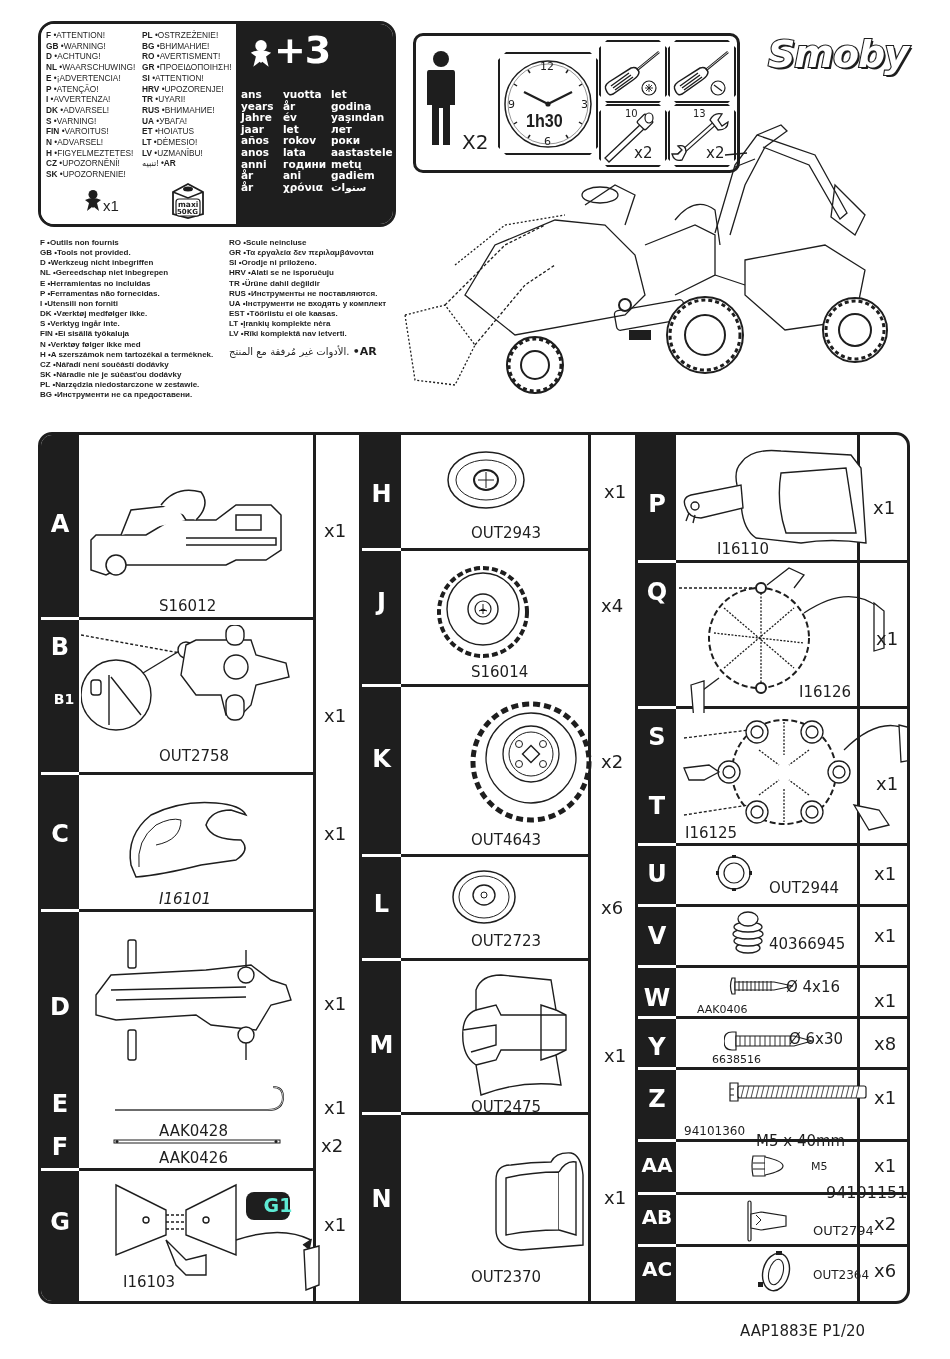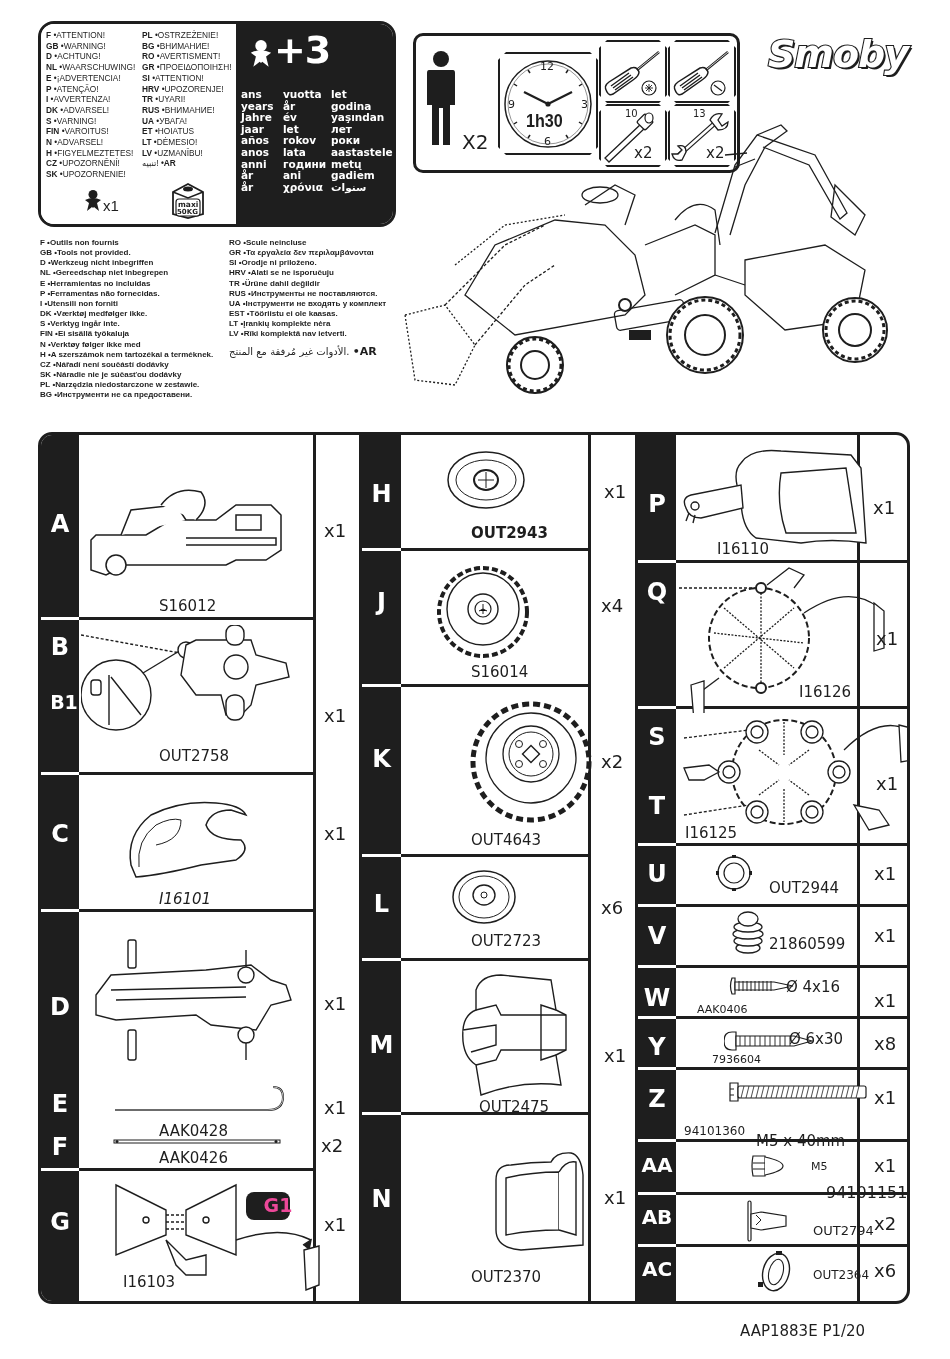--- a/index.html
+++ b/index.html
@@ -386,21 +386,21 @@
         <path d="M100 58 L190 58 L190 65 L100 65"></path>
         <rect x="150" y="35" width="25" height="15"></rect>
       </g>
     </svg>
     <span class="code" style="left:118px; top:162px;">S16012</span>
     <span class="qty" style="left:283px; top:85px;">x1</span>
   </div>
 
   <div>
     <span class="letter" style="left:0; top:198px; width:38px;">B</span>
-    <span class="letter" style="left:4px; top:256px; width:38px; font-size:19px;">B1</span>
+    <span class="letter" style="left:4px; top:256px; width:38px; font-size:14px;">B1</span>
     <svg class="abs" style="left:40px; top:190px;" width="230" height="130" viewBox="0 0 230 130">
       <g fill="#fff" stroke="#1e1e1e" stroke-width="1.4">
         <line x1="0" y1="10" x2="110" y2="30" stroke-dasharray="3 2"></line>
         <circle cx="35" cy="70" r="35"></circle>
         <rect x="10" y="55" width="10" height="15" rx="3"></rect>
         <path d="M28 50 L28 100 M30 52 L60 90"></path>
         <line x1="62" y1="48" x2="100" y2="25"></line>
         <circle cx="105" cy="25" r="8"></circle>
         <path d="M105 20 L115 15 L170 15 L175 30 L205 38 L208 52 L175 60 L170 80 L160 90 L145 90 L140 70 L115 70 L100 50 Z"></path>
         <circle cx="155" cy="42" r="12"></circle>
@@ -469,35 +469,35 @@
         <line x1="55" y1="49" x2="75" y2="49" stroke-dasharray="3 2"></line>
         <circle cx="35" cy="40" r="3"></circle>
           <circle cx="95" cy="40" r="3"></circle>
         <path d="M55 60 L75 80 L95 75 L95 95 L75 95 L65 85 Z"></path>
         <path d="M125 60 Q170 45 200 60" fill="none"></path>
         <path d="M192 65 L200 60 L198 70" fill="#1e1e1e"></path>
         <path d="M193 70 L208 66 L208 105 L195 110 Z"></path>
       </g>
     </svg>
     <div class="abs" style="left:205px; top:757px; width:44px; height:28px; background:#1e1e1e; border-radius:8px;">
-      <span class="abs" style="left:0; top:2px; width:64px; text-align:center; color:#ec4899; font-weight:bold; font-size:19px;">G1</span>
+      <span class="abs" style="left:0; top:2px; width:64px; text-align:center; color:#5eead4; font-weight:bold; font-size:19px;">G1</span>
     </div>
     <span class="code" style="left:82px; top:838px;">I16103</span>
     <span class="qty" style="left:283px; top:779px;">x1</span>
   </div>
 
   <div>
     <span class="letter" style="left:321px; top:45px; width:39px;">H</span>
     <svg class="abs" style="left:405px; top:15px;" width="80" height="65" viewBox="0 0 80 65">
       <ellipse cx="40" cy="30" rx="38" ry="28" fill="#fff" stroke="#1e1e1e" stroke-width="1.5"></ellipse>
       <ellipse cx="40" cy="30" rx="30" ry="20" fill="none" stroke="#1e1e1e" stroke-width="1"></ellipse>
       <ellipse cx="40" cy="30" rx="12" ry="10" fill="none" stroke="#1e1e1e" stroke-width="2"></ellipse>
       <path d="M40 22 V38 M32 30 L48 30" stroke="#1e1e1e" stroke-width="1"></path>
     </svg>
-    <span class="code" style="left:430px; top:89px;font-weight:bold;">OUT2943</span>
+    <span class="code" style="left:430px; top:89px;">OUT2943</span>
     <span class="qty" style="left:563px; top:46px;">x1</span>
   </div>
 
   <div>
     <span class="letter" style="left:321px; top:153px; width:39px;">J</span>
     <svg class="abs" style="left:395px; top:130px;" width="95" height="95" viewBox="0 0 95 95">
       <circle cx="47" cy="47" r="44" fill="#fff" stroke="#1e1e1e" stroke-width="4" stroke-dasharray="6 3"></circle>
       <circle cx="47" cy="44" r="36" fill="#fff" stroke="#1e1e1e" stroke-width="1.4"></circle>
       <circle cx="47" cy="44" r="15" fill="none" stroke="#1e1e1e" stroke-width="1.4"></circle>
       <circle cx="47" cy="44" r="8" fill="none" stroke="#1e1e1e" stroke-width="1.2"></circle>
@@ -540,21 +540,21 @@
     <span class="letter" style="left:321px; top:596px; width:39px;">M</span>
     <svg class="abs" style="left:420px; top:535px;" width="110" height="135" viewBox="0 0 110 135">
       <g fill="#fff" stroke="#1e1e1e" stroke-width="1.4">
         <path d="M15 20 Q20 5 40 5 L90 10 L95 40 L105 45 L105 80 L95 85 L100 115 Q60 110 20 125 L15 95 Q0 85 2 60 Q3 45 15 40 Z"></path>
         <path d="M15 40 L35 35 L40 45 L80 45 L80 35 L95 40"></path>
         <path d="M15 95 L35 90 L40 80 L80 80 L80 90 L95 85"></path>
         <path d="M80 45 L105 45 M80 80 L105 80 M80 45 L80 80"></path>
         <path d="M2 60 L35 55 L35 75 L10 82"></path>
       </g>
     </svg>
-    <span class="code" style="left:430px; top:663px;margin-left:8px;">OUT2475</span>
+    <span class="code" style="left:430px; top:663px;">OUT2475</span>
     <span class="qty" style="left:563px; top:610px;">x1</span>
   </div>
 
   <div>
     <span class="letter" style="left:321px; top:750px; width:39px;">N</span>
     <svg class="abs" style="left:450px; top:715px;" width="100" height="105" viewBox="0 0 100 105">
       <g fill="#fff" stroke="#1e1e1e" stroke-width="1.4">
         <path d="M5 30 Q5 15 20 15 Q40 12 60 12 Q65 2 80 3 Q90 5 92 25 L92 95 L30 100 Q5 98 5 80 Z"></path>
         <path d="M15 28 Q40 22 68 22 L68 80 Q40 80 15 85 Z"></path>
         <path d="M68 22 Q75 10 85 12 L85 85 L68 80"></path>
@@ -648,21 +648,21 @@
     <span class="letter" style="left:597px; top:487px; width:38px;">V</span>
     <svg class="abs" style="left:690px; top:475px;" width="35" height="45" viewBox="0 0 35 45">
       <g fill="#fff" stroke="#1e1e1e" stroke-width="1.3">
         <ellipse cx="17" cy="38" rx="12" ry="5"></ellipse>
         <ellipse cx="17" cy="31" rx="14" ry="5"></ellipse>
         <ellipse cx="17" cy="24" rx="15" ry="5"></ellipse>
         <ellipse cx="17" cy="17" rx="14" ry="5"></ellipse>
         <ellipse cx="17" cy="9" rx="10" ry="7"></ellipse>
       </g>
     </svg>
-    <span class="code" style="left:728px; top:500px;">21860599</span>
+    <span class="code" style="left:728px; top:500px;">40366945</span>
     <span class="qty" style="left:833px; top:490px;">x1</span>
   </div>
 
   <div>
     <span class="letter" style="left:597px; top:549px; width:38px;">W</span>
     <svg class="abs" style="left:688px; top:541px;" width="66" height="20" viewBox="0 0 66 20">
       <path d="M3 2 Q0 10 3 18 L6 18 L6 2 Z" fill="#fff" stroke="#1e1e1e" stroke-width="1.2"></path>
       <path d="M6 6 L45 6 L64 10 L45 14 L6 14 Z" fill="#fff" stroke="#1e1e1e" stroke-width="1.2"></path>
       <path d="M10 5 V15 M14 5 V15 M18 5 V15 M22 5 V15 M26 5 V15 M30 5 V15 M34 5 V15 M38 5 V15 M42 5 V15" stroke="#1e1e1e" stroke-width="1"></path>
     </svg>
@@ -672,21 +672,21 @@
   </div>
 
   <div>
     <span class="letter" style="left:597px; top:598px; width:38px;">Y</span>
     <svg class="abs" style="left:683px; top:595px;" width="90" height="22" viewBox="0 0 90 22">
       <path d="M8 2 Q0 2 0 11 Q0 20 8 20 L12 20 L12 2 Z" fill="#fff" stroke="#1e1e1e" stroke-width="1.2"></path>
       <path d="M12 6 L70 6 L88 11 L70 16 L12 16 Z" fill="#fff" stroke="#1e1e1e" stroke-width="1.2"></path>
       <path d="M16 6 V16 M21 6 V16 M26 6 V16 M31 6 V16 M36 6 V16 M41 6 V16 M46 6 V16 M51 6 V16 M56 6 V16 M61 6 V16 M66 6 V16" stroke="#1e1e1e" stroke-width="0.9"></path>
     </svg>
     <span class="spec" style="left:748px; top:595px;">Ø 6x30</span>
-    <span class="small-code" style="left:671px; top:618px;">7936604</span>
+    <span class="small-code" style="left:671px; top:618px;">6638516</span>
     <span class="qty" style="left:833px; top:598px;">x8</span>
   </div>
 
   <div>
     <span class="letter" style="left:597px; top:650px; width:38px;">Z</span>
     <svg class="abs" style="left:687px; top:646px;" width="140" height="22" viewBox="0 0 140 22">
       <path d="M2 2 L10 2 L10 20 L2 20 Z M2 8 L6 8 M2 14 L6 14" fill="#fff" stroke="#1e1e1e" stroke-width="1.2"></path>
       <rect x="10" y="5" width="128" height="12" rx="2" fill="#fff" stroke="#1e1e1e" stroke-width="1.2"></rect>
       <path d="M16 5 L13 17 M21 5 L18 17 M26 5 L23 17 M31 5 L28 17 M36 5 L33 17 M41 5 L38 17 M46 5 L43 17 M51 5 L48 17 M56 5 L53 17 M61 5 L58 17 M66 5 L63 17 M71 5 L68 17 M76 5 L73 17 M81 5 L78 17 M86 5 L83 17 M91 5 L88 17 M96 5 L93 17 M101 5 L98 17 M106 5 L103 17 M111 5 L108 17 M116 5 L113 17 M121 5 L118 17 M126 5 L123 17 M131 5 L128 17" stroke="#1e1e1e" stroke-width="0.8"></path>
     </svg>

